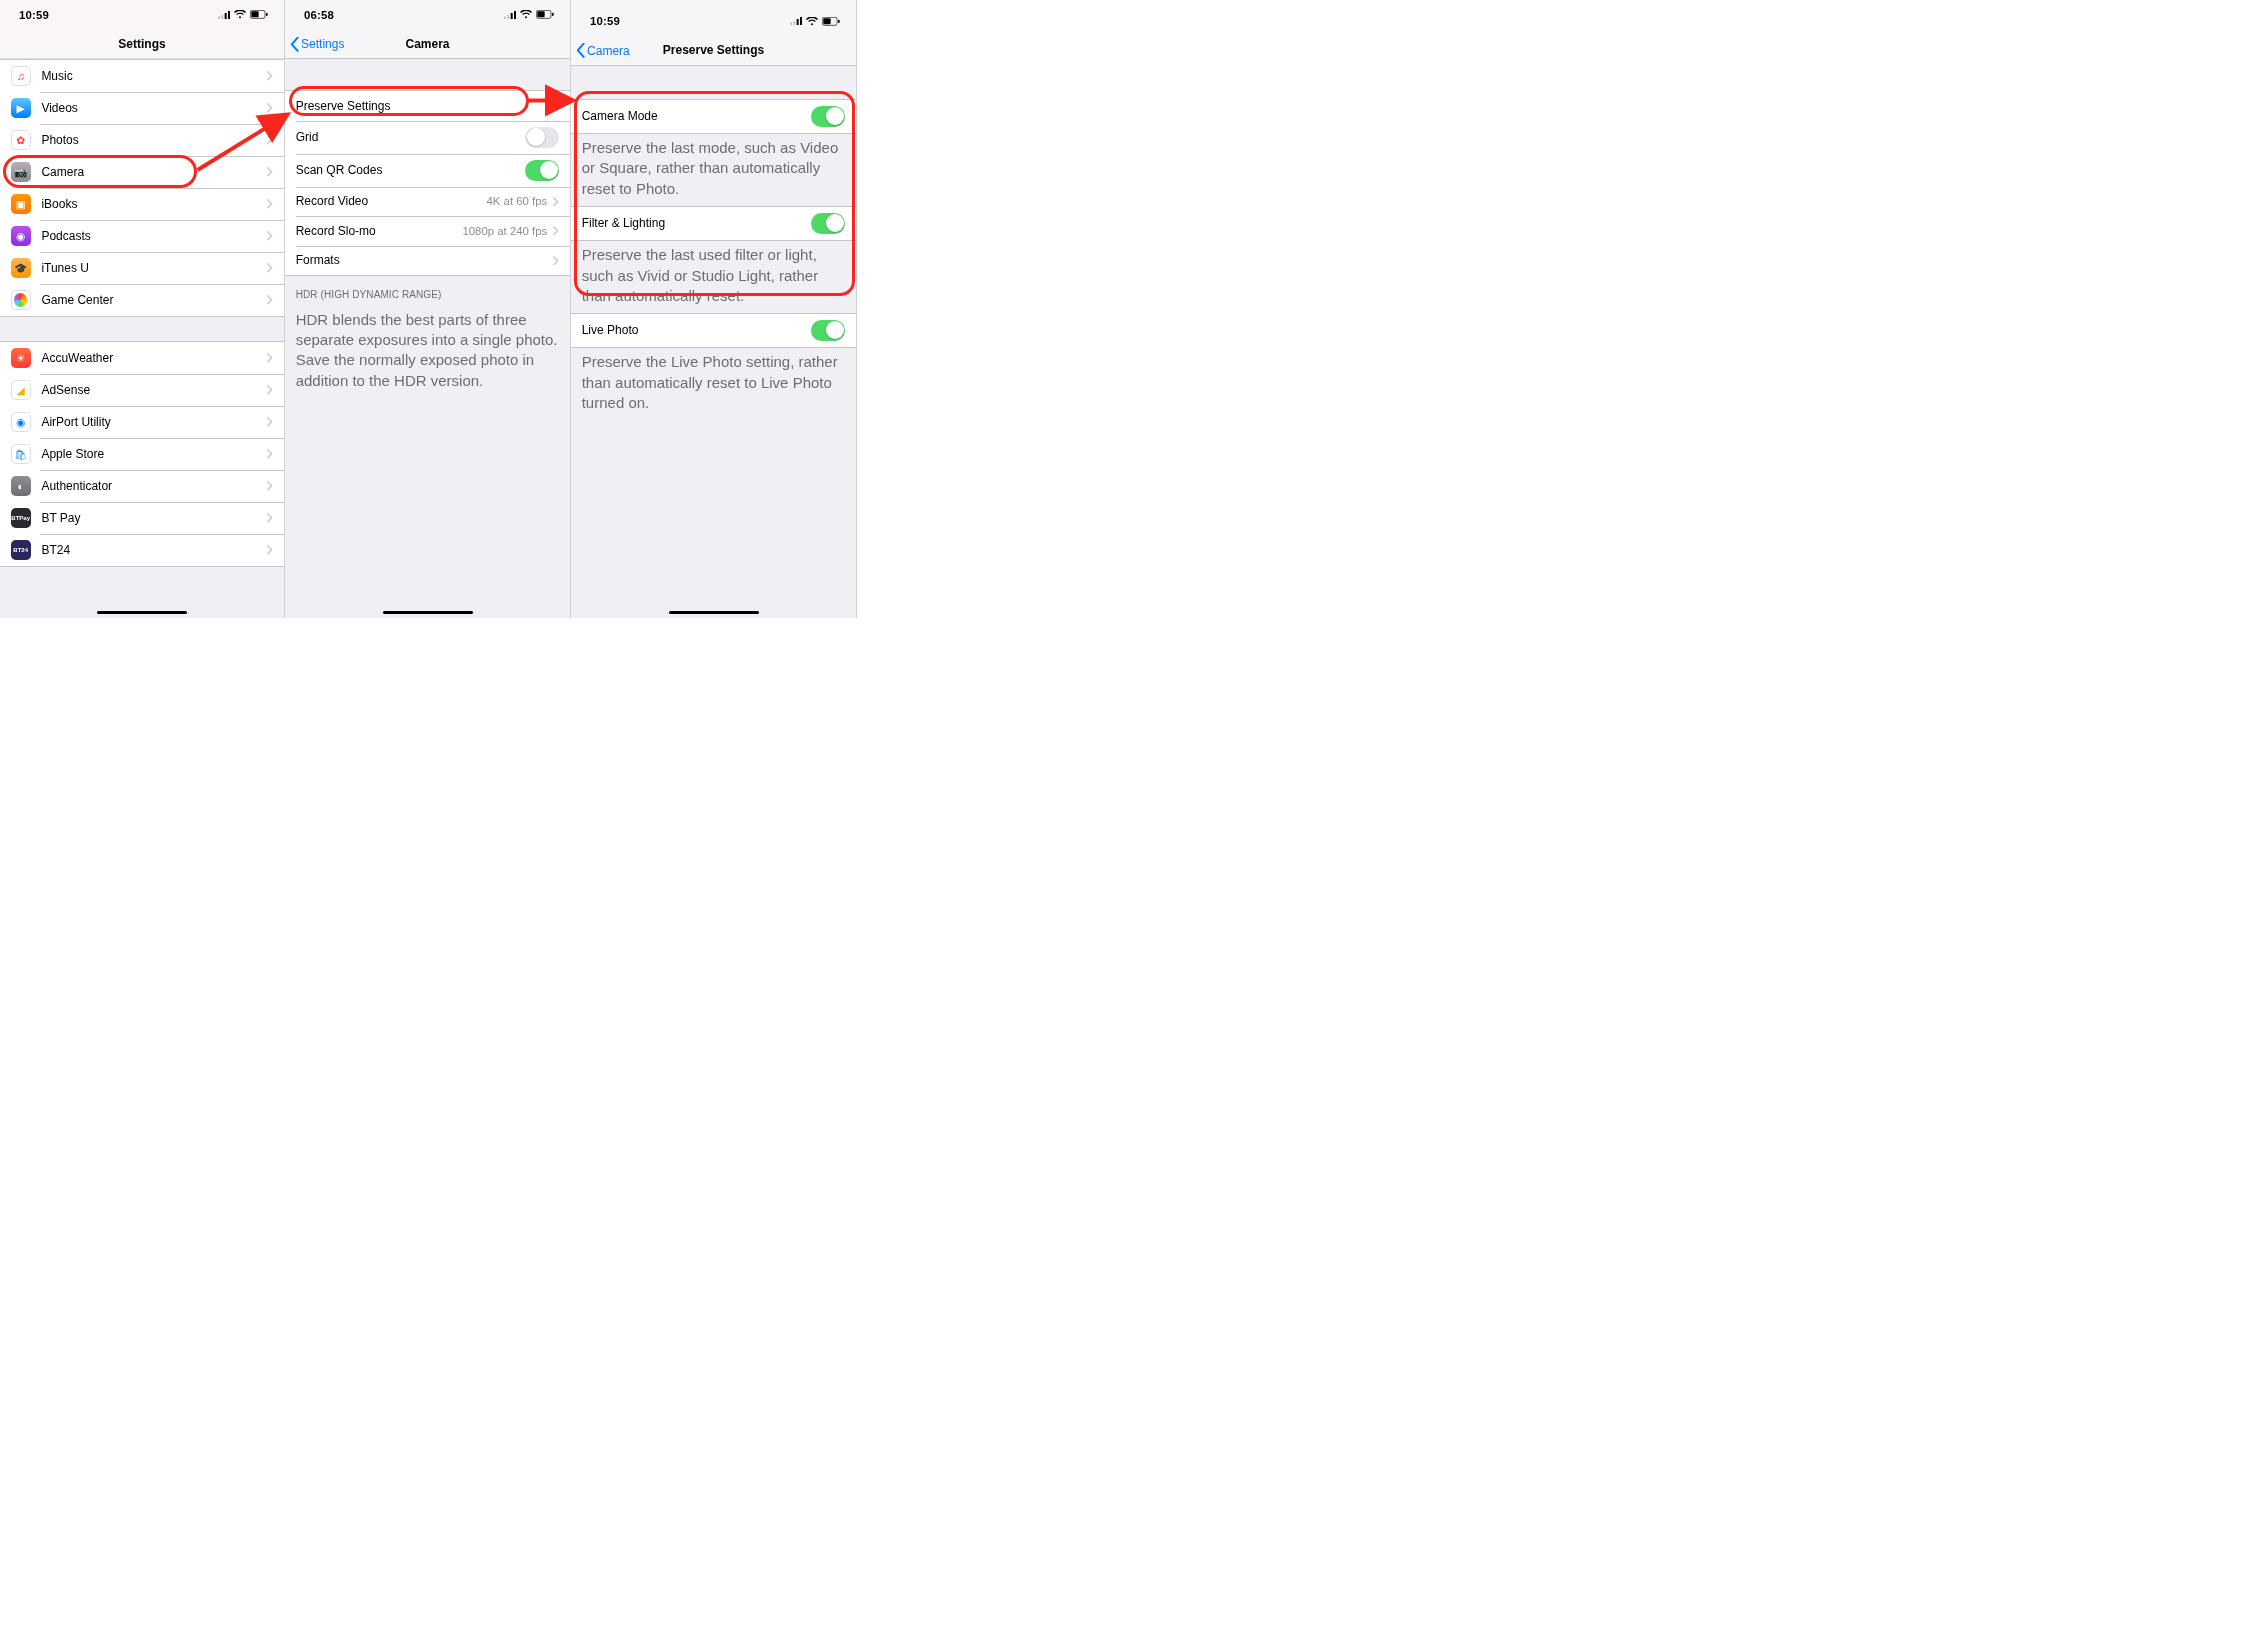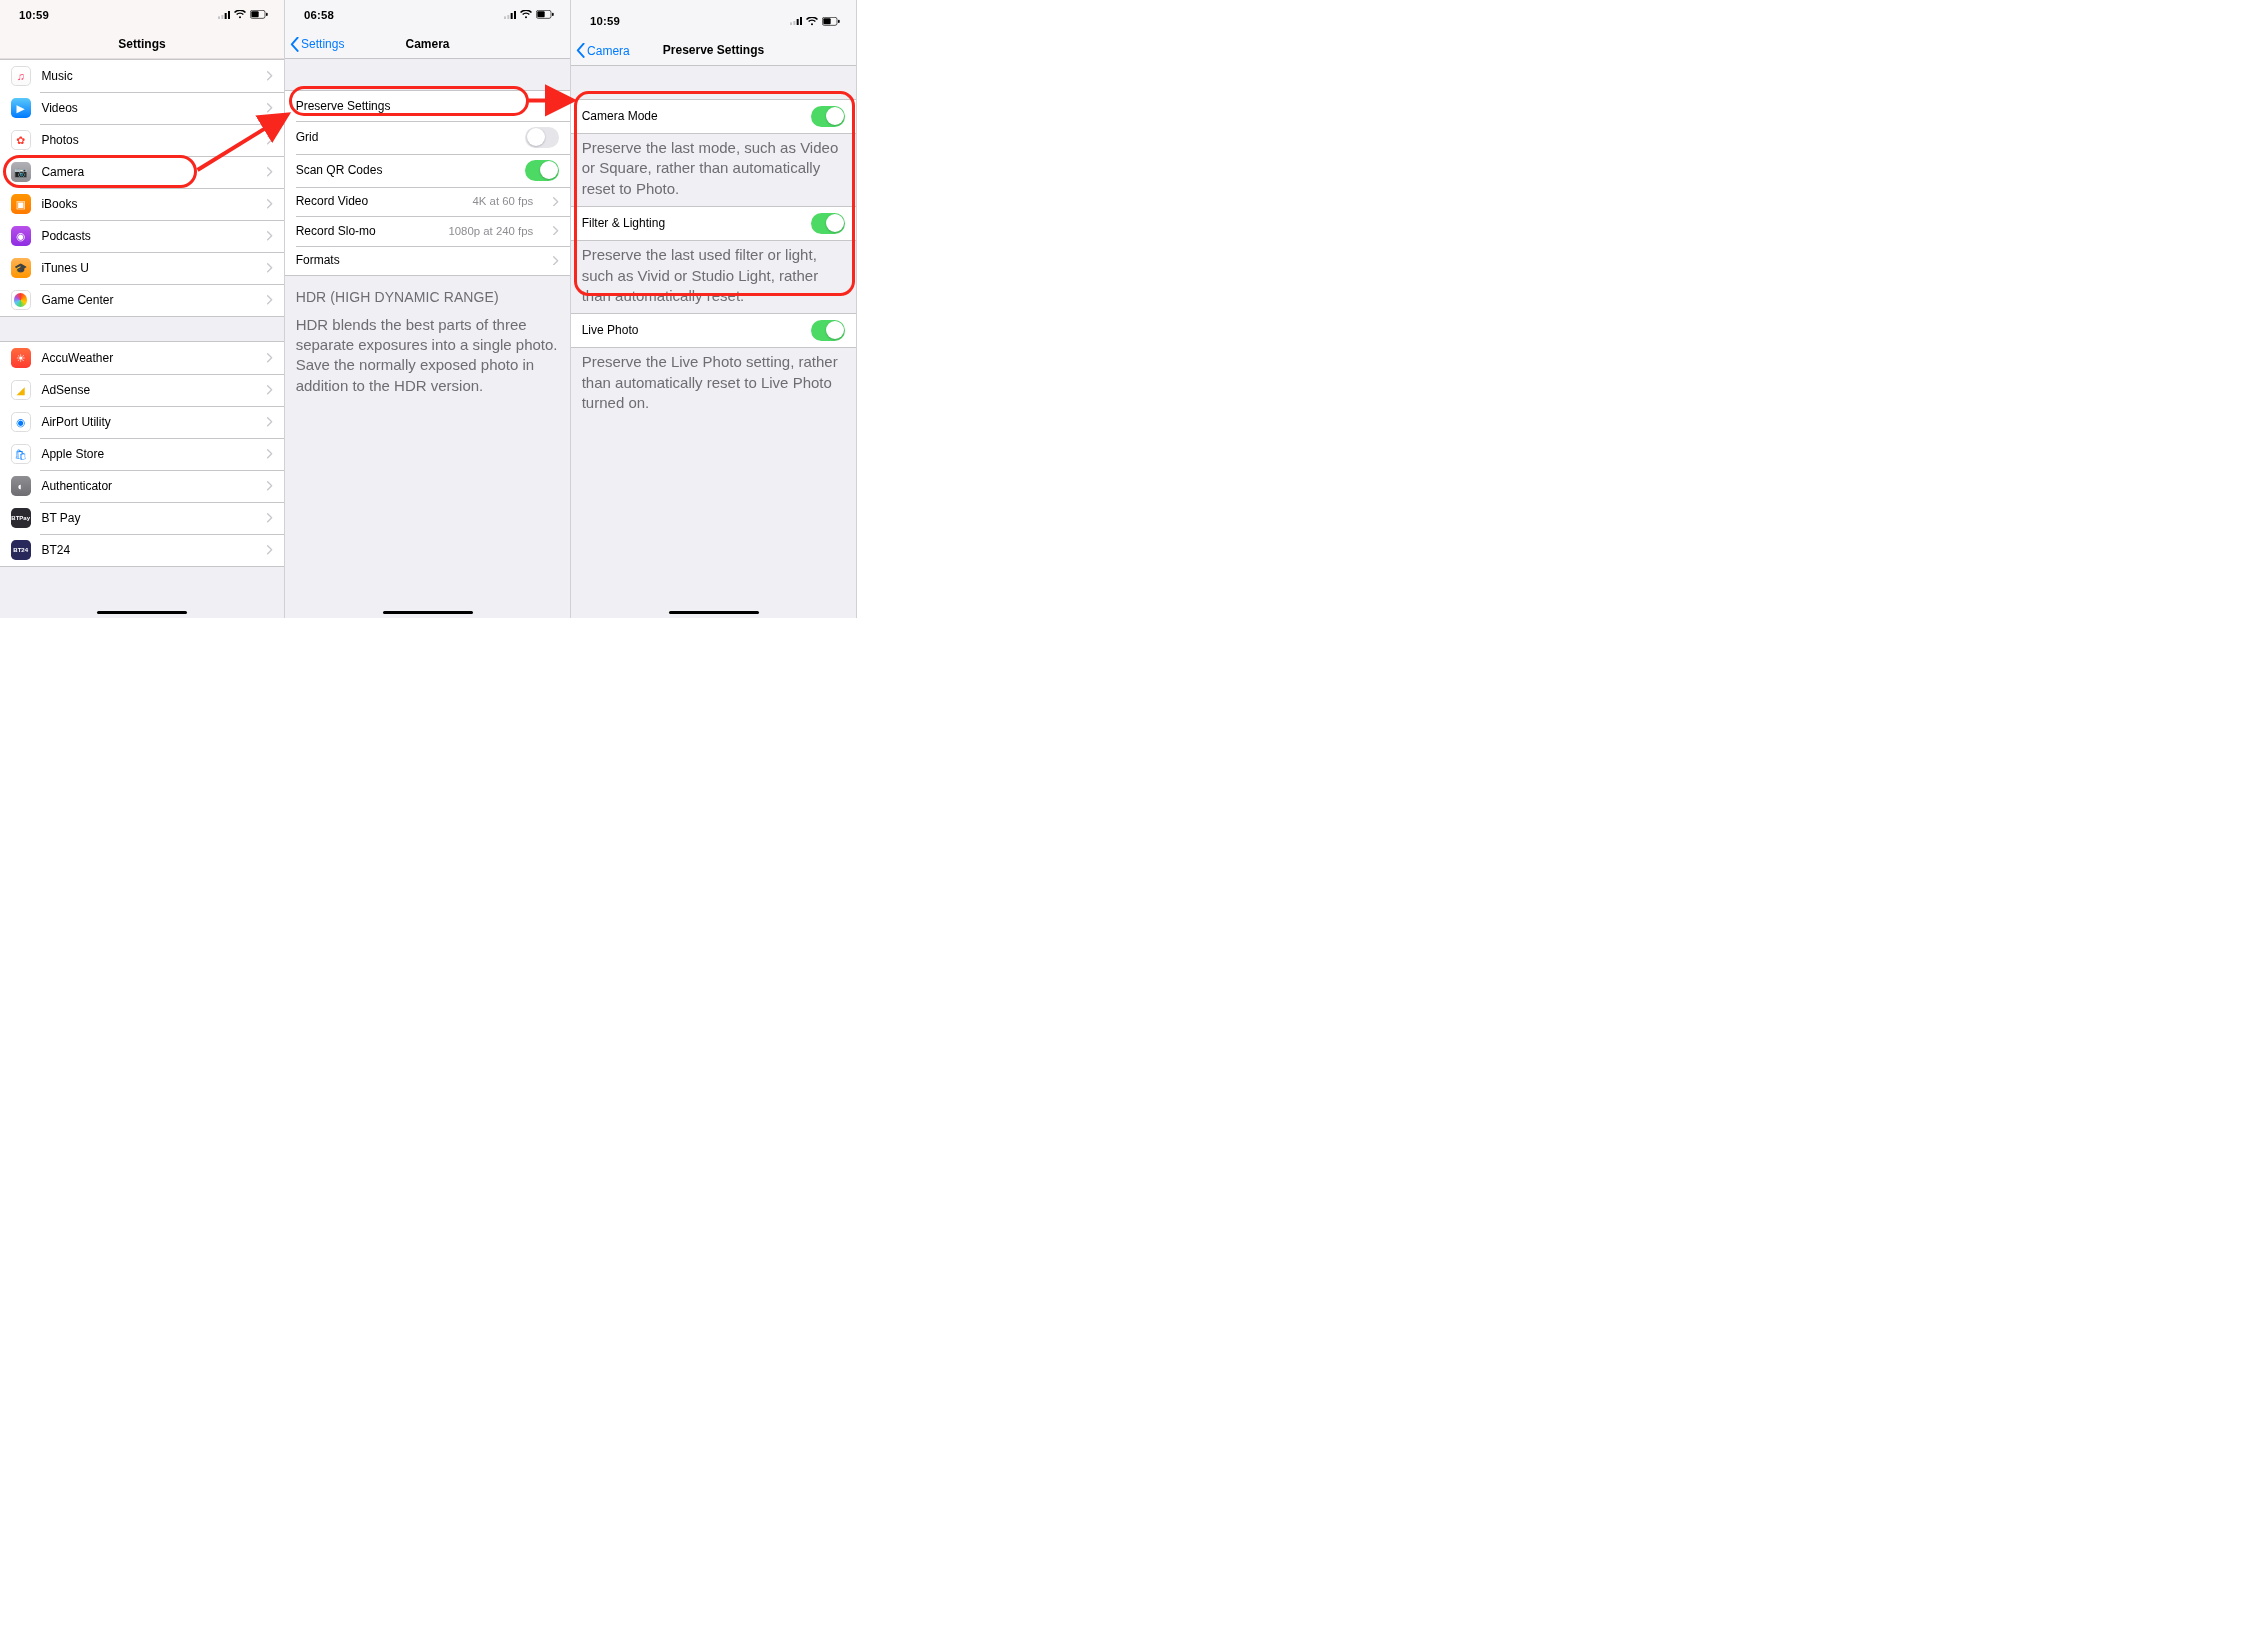--- a/index.html
+++ b/index.html
@@ -70,21 +70,21 @@
     cursor: pointer;
   }
   .nav-back svg { width: 9.4px; height: 14.7px; }
 
   
   .content { flex: 1; overflow: hidden; background: #efeff4; }
 
   
   .group { background: #fff; border-top: 0.7px solid #c6c6c9; border-bottom: 0.7px solid #c6c6c9; }
   .group-header {
-    font-size: 14px;
+    font-size: 10px;
     color: #6d6d72;
     padding: 13.4px 10.7px 4.7px 10.7px;
     text-transform: uppercase;
     letter-spacing: 0.1px;
   }
   .group-footer {
     font-size: 15px;
     line-height: 1.35;
     color: #6d6d72;
     padding: 4.7px 10.7px 6.7px 10.7px;
@@ -100,21 +100,21 @@
   }
   .cell + .cell::before,
   .cell.sep-inset::after {
     content: "";
     position: absolute;
     left: 10.7px; right: 0; height: 0.7px; background: #c6c6c9;
   }
   .cell + .cell::before { top: 0; }
   .cell.icon + .cell.icon::before { left: 40px; }
   .cell .label { font-size: 12px; color: #000; flex: 1; }
-  .cell .detail { font-size: 11.4px; color: #8e8e93; margin-right: 20px; }
+  .cell .detail { font-size: 11.4px; color: #8e8e93; margin-right: 6px; }
   .cell .chev { color: #c7c7cc; }
   .cell .chev svg { width: 6px; height: 9.4px; display: block; }
 
   
   .appicon {
     width: 20px; height: 20px;
     border-radius: 4.7px;
     margin-right: 10.7px;
     flex: 0 0 20px;
     display: flex; align-items: center; justify-content: center;

